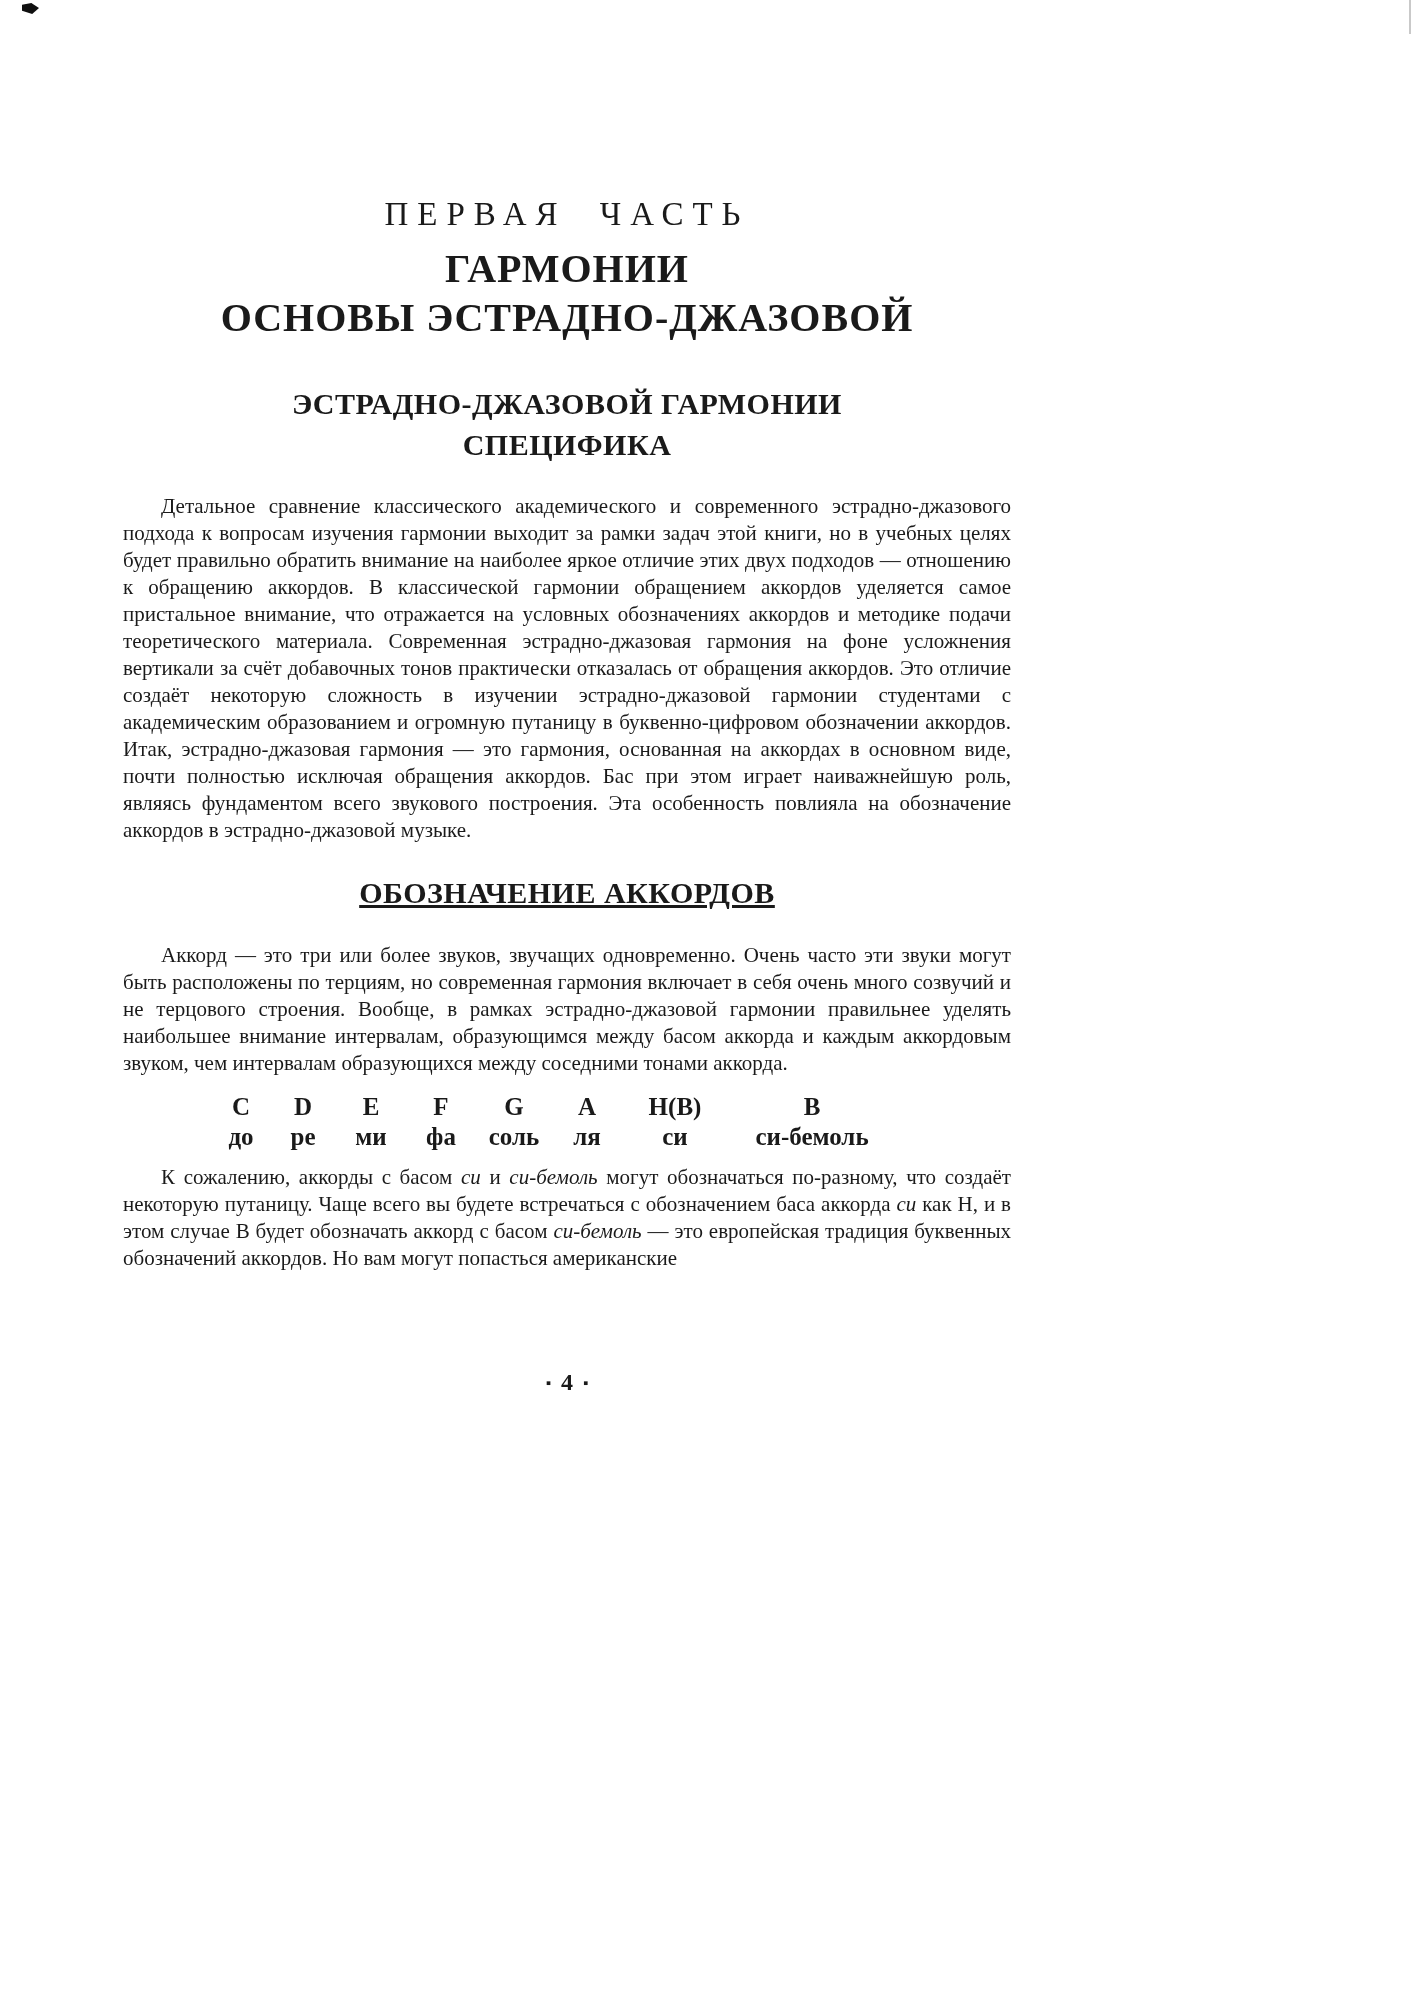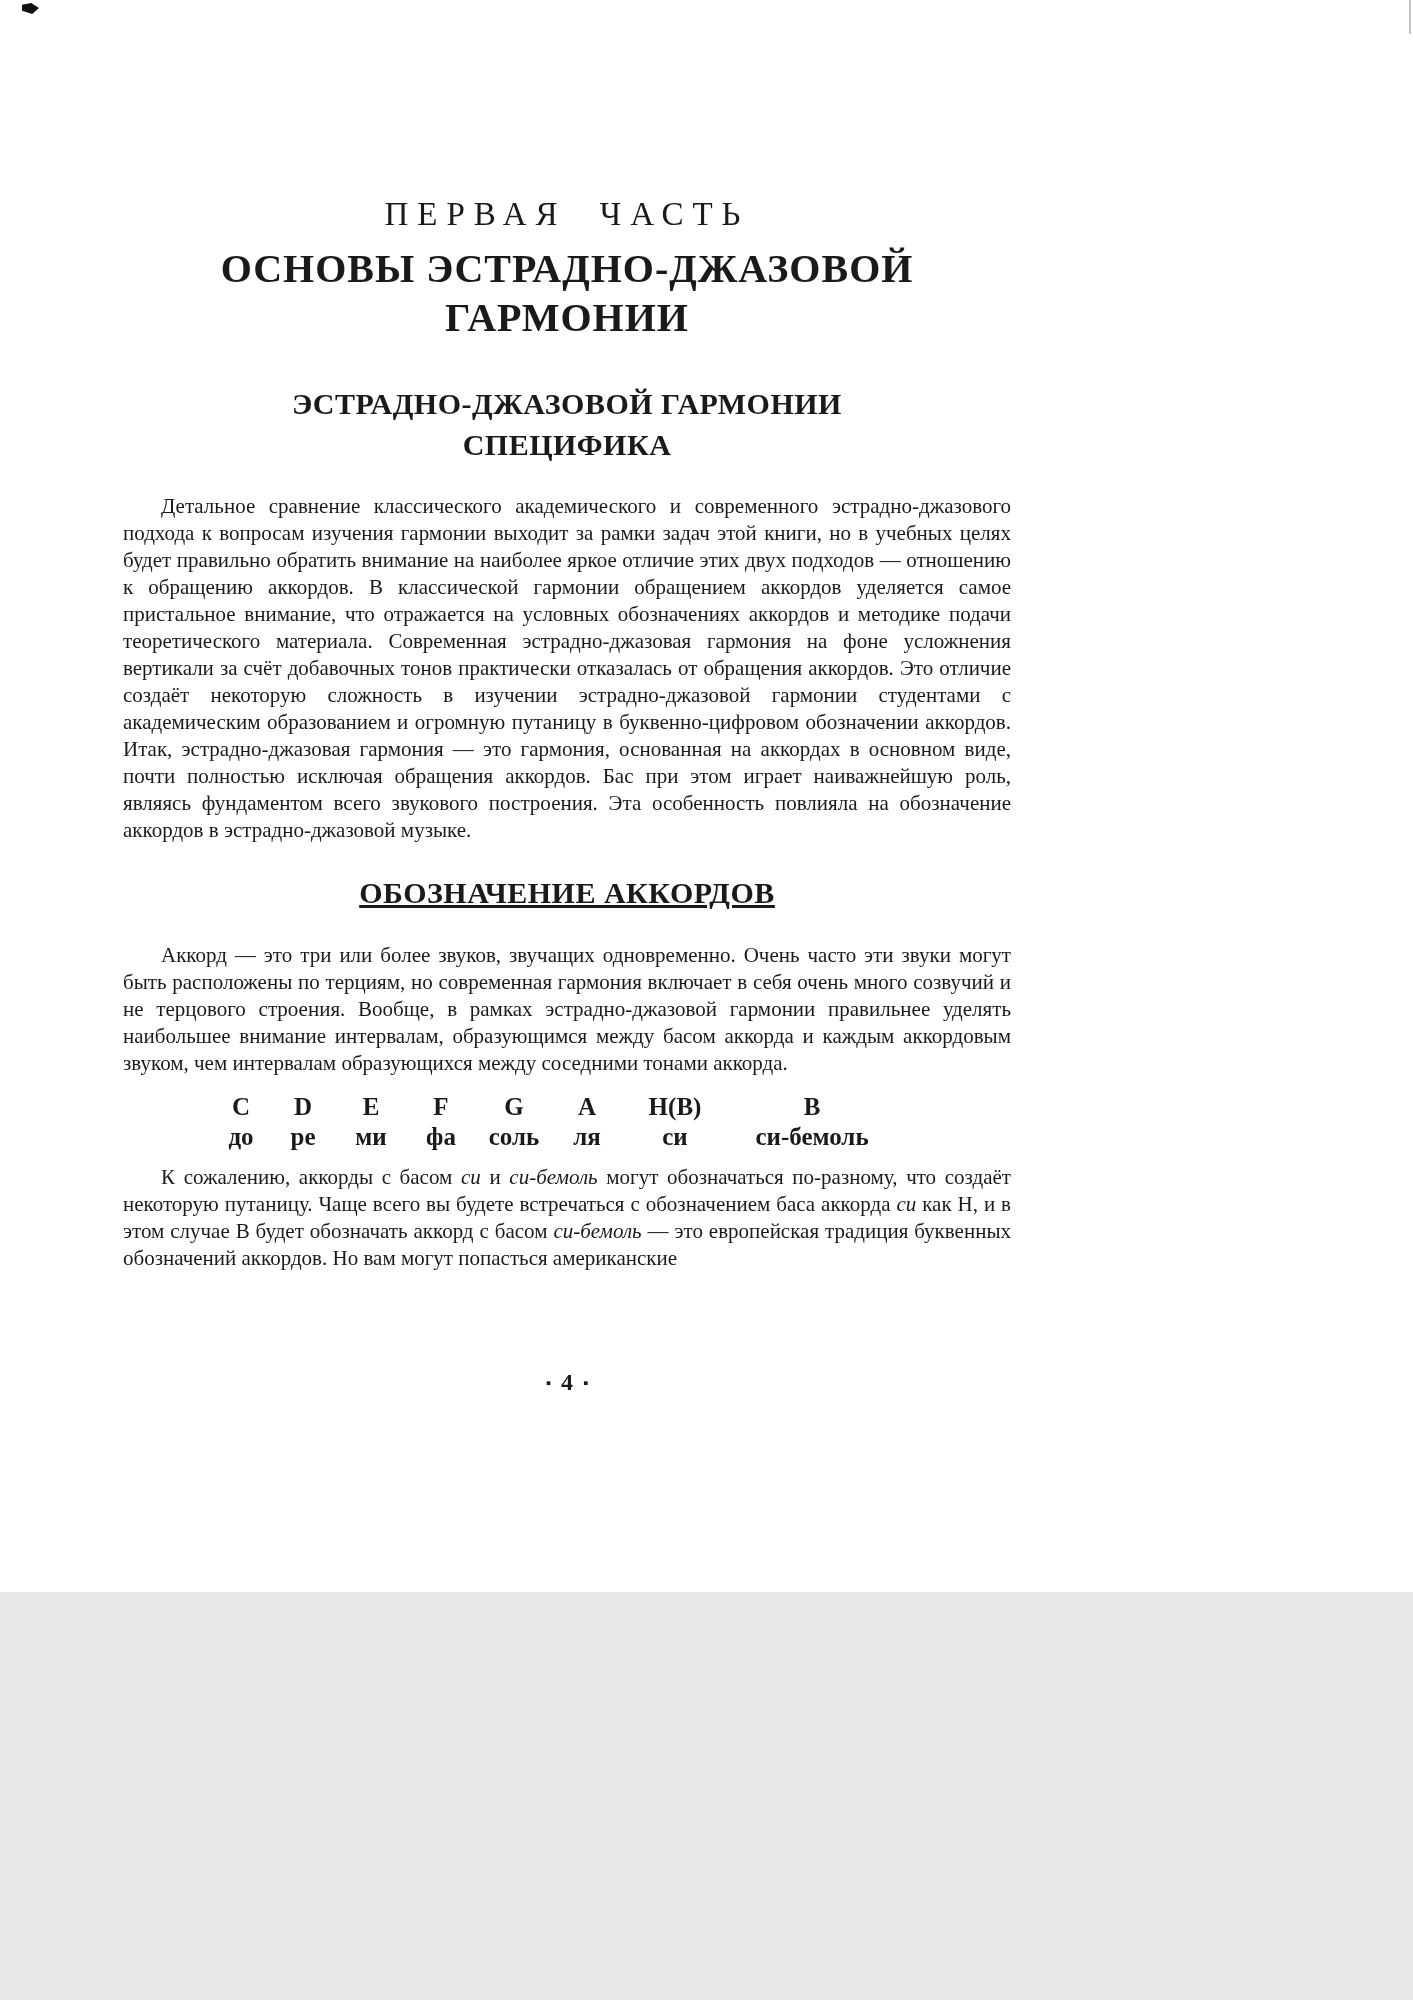--- a/index.html
+++ b/index.html
@@ -1,19 +1,19 @@
 <!DOCTYPE html>
 <html lang="ru"><head>
 <meta charset="utf-8">
 <style>
   html, body { margin: 0; padding: 0; background: #e8e8e8; }
   .page {
     position: relative;
     width: 1413px;
-    height: 1592px;
+    height: 2000px;
     margin: 0 auto;
     background: #ffffff;
     overflow: hidden;
     font-family: "Liberation Serif", "DejaVu Serif", serif;
     color: #1a1a1a;
   }
   .content {
     position: absolute;
     left: 123px;
     top: 0;
@@ -122,22 +122,22 @@
 <div class="page">
 
   <div class="artifact-topleft"></div>
   <div class="artifact-rightedge"></div>
 
   <div class="content">
 
     <div class="part-title">ПЕРВАЯ ЧАСТЬ</div>
 
     <div class="main-title">
+      <div>ГАРМОНИИ</div>
       <div>ОСНОВЫ ЭСТРАДНО-ДЖАЗОВОЙ</div>
-      <div>ГАРМОНИИ</div>
     </div>
 
     <div class="sec-heading first">
       <div>ЭСТРАДНО-ДЖАЗОВОЙ ГАРМОНИИ</div>
       <div>СПЕЦИФИКА</div>
     </div>
 
     <p class="body-par first-par">Детальное сравнение классического академического и современного эстрадно-джазового подхода к вопросам изучения гармонии выходит за рамки задач этой книги, но в учебных целях будет правильно обратить внимание на наиболее яркое отличие этих двух подходов — отношению к обращению аккордов. В классической гармонии обращением аккордов уделяется самое пристальное внимание, что отражается на условных обозначениях аккордов и методике подачи теоретического материала. Современная эстрадно-джазовая гармония на фоне усложнения вертикали за счёт добавочных тонов практически отказалась от обращения аккордов. Это отличие создаёт некоторую сложность в изучении эстрадно-джазовой гармонии студентами с академическим образованием и огромную путаницу в буквенно-цифровом обозначении аккордов. Итак, эстрадно-джазовая гармония — это гармония, основанная на аккордах в основном виде, почти полностью исключая обращения аккордов. Бас при этом играет наиважнейшую роль, являясь фундаментом всего звукового построения. Эта особенность повлияла на обозначение аккордов в эстрадно-джазовой музыке.</p>
 
     <div class="sec-heading second">ОБОЗНАЧЕНИЕ АККОРДОВ</div>

